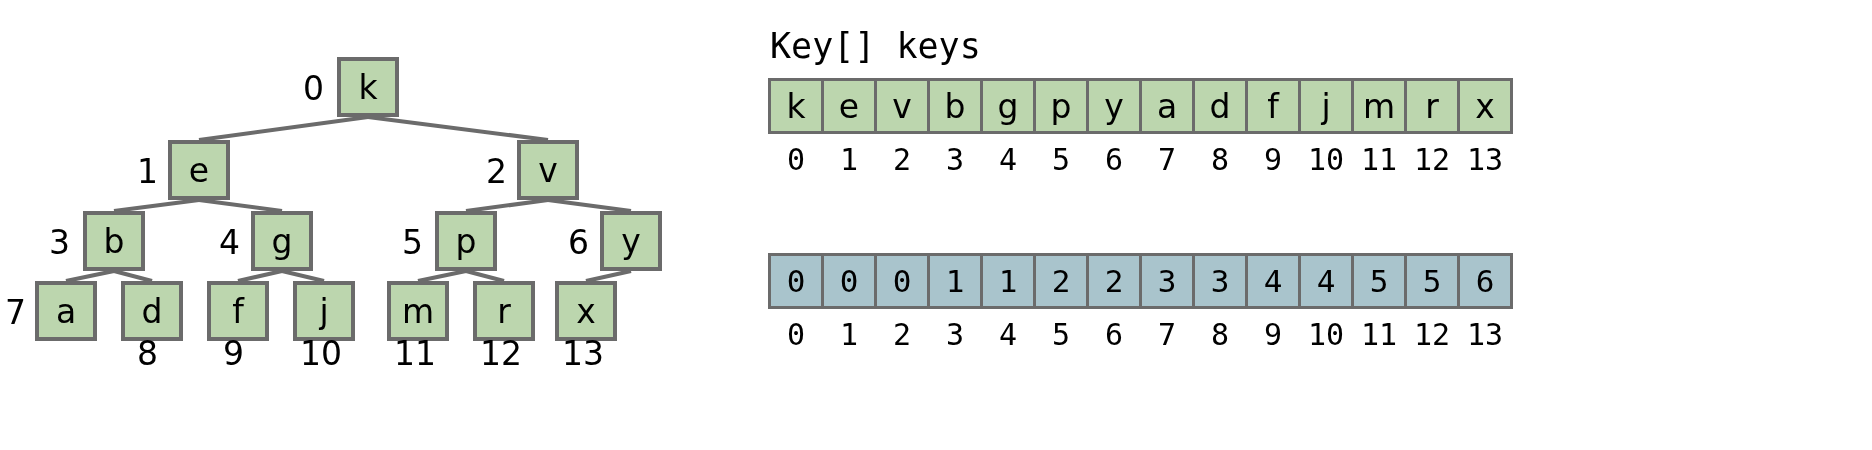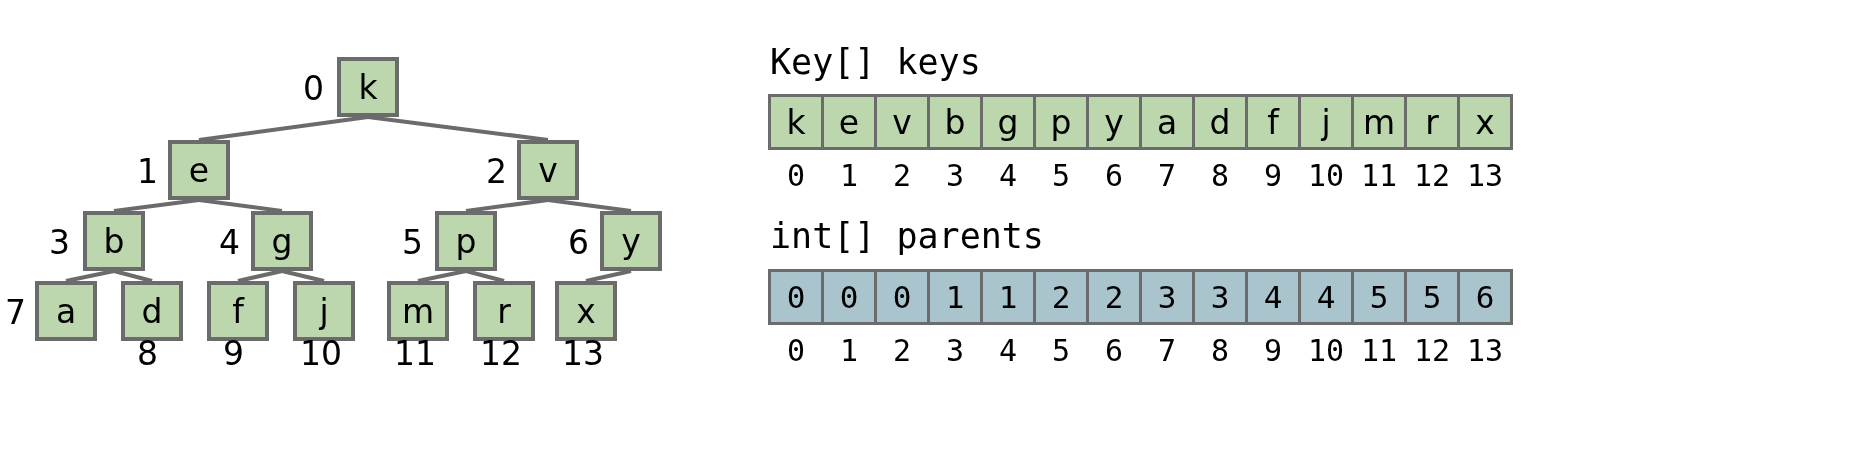--- a/index.html
+++ b/index.html
@@ -26,21 +26,21 @@
     z-index:3;
   }
   .node-idx{
     position:absolute;
     font-family:"DejaVu Sans",sans-serif;
     font-size:33px;color:#000;line-height:1;
     z-index:3;white-space:nowrap;
   }
 
   
-  #arrays-panel{position:absolute;left:760px;top:16px;width:1112px;height:366px;}
+  #arrays-panel{position:absolute;left:760px;top:0;width:1112px;height:366px;}
   .arr-title{
     font-family:"DejaVu Sans Mono","Liberation Mono",monospace;
     font-size:35px;color:#000;letter-spacing:0px;white-space:nowrap;
   }
   .arr-row{display:flex;}
   .cell{
     width:56px;height:56px;
     box-sizing:border-box;
     border:3px solid #6b6b6b;
     margin-left:-3px;
@@ -180,21 +180,20 @@
         <div class="idx">6</div>
         <div class="idx">7</div>
         <div class="idx">8</div>
         <div class="idx">9</div>
         <div class="idx">10</div>
         <div class="idx">11</div>
         <div class="idx">12</div>
         <div class="idx">13</div>
       </div>
 
-    <div class="arr-title" id="parents-title">int[] parents</div>
 
     <div class="arr-row" id="parents-array">
         <div class="cell parents mono" style="background: rgb(169, 196, 204);">0</div>
         <div class="cell parents mono" style="background: rgb(169, 196, 204);">0</div>
         <div class="cell parents mono" style="background: rgb(169, 196, 204);">0</div>
         <div class="cell parents mono" style="background: rgb(169, 196, 204);">1</div>
         <div class="cell parents mono" style="background: rgb(169, 196, 204);">1</div>
         <div class="cell parents mono" style="background: rgb(169, 196, 204);">2</div>
         <div class="cell parents mono" style="background: rgb(169, 196, 204);">2</div>
         <div class="cell parents mono" style="background: rgb(169, 196, 204);">3</div>

